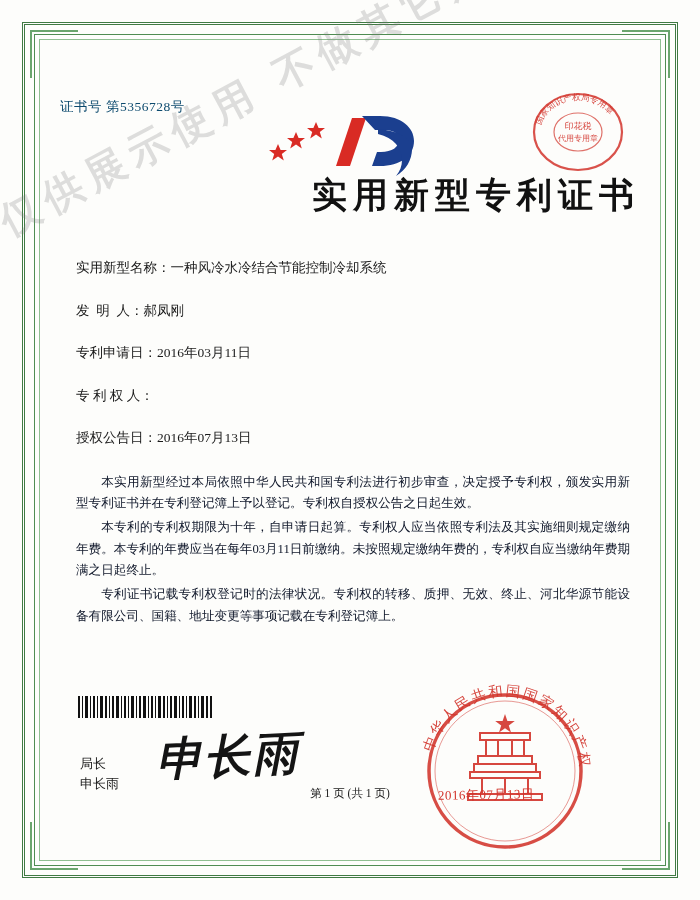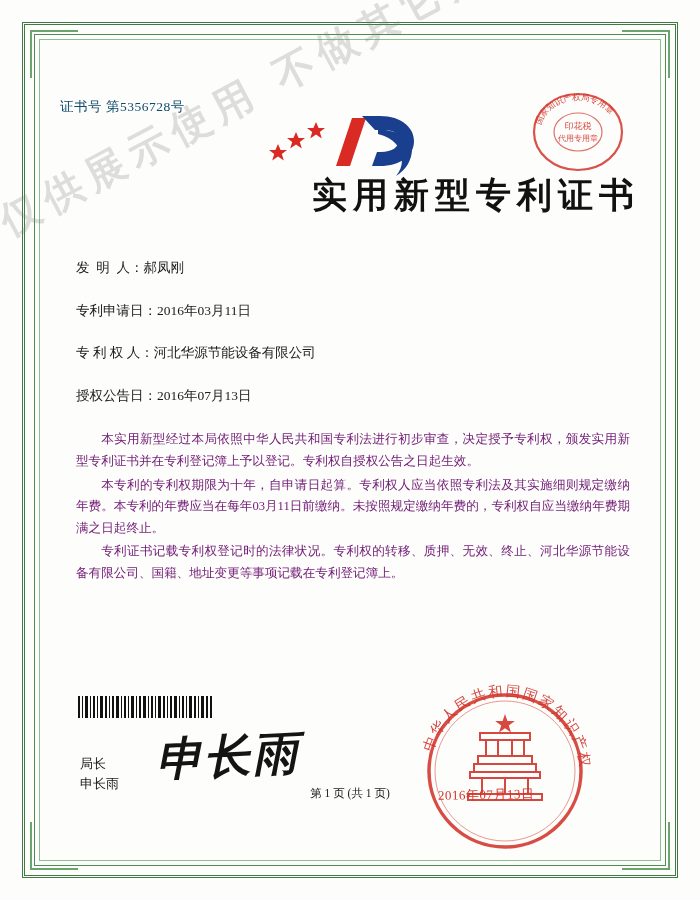--- a/index.html
+++ b/index.html
@@ -128,21 +128,21 @@
     margin-top: 10px;
     padding-left: 16px;
     padding-right: 10px;
   }
   .para {
     font-size: 12.6px;
     line-height: 1.72;
     text-align: justify;
     text-indent: 2em;
     margin: 0 0 2px 0;
-    color: #701a75;
+    color: #0f172a;
   }
 
   
   .barcode {
     position: absolute;
     left: 18px;
     top: 630px;
     width: 134px;
     height: 22px;
   }
@@ -254,30 +254,33 @@
         </text>
       </svg>
     </div>
 
     <div class="cert-no">证书号 第5356728号</div>
 
     <div class="title">实用新型专利证书</div>
 
     <div class="fields">
       <div class="field-row">
+        <span class="field-label">实用新型名称：</span>
+        <span class="field-value">一种风冷水冷结合节能控制冷却系统</span>
+      </div>
+      <div class="field-row">
         <span class="field-label">发  明  人：</span>
         <span class="field-value">郝凤刚</span>
       </div>
       <div class="field-row">
         <span class="field-label">专利申请日：</span>
         <span class="field-value">2016年03月11日</span>
       </div>
       <div class="field-row">
         <span class="field-label">专 利 权 人：</span>
-        <span class="field-value">河北华源节能设备有限公司</span>
       </div>
       <div class="field-row">
         <span class="field-label">授权公告日：</span>
         <span class="field-value">2016年07月13日</span>
       </div>
     </div>
 
     <div class="paragraphs">
       <p class="para">本实用新型经过本局依照中华人民共和国专利法进行初步审查，决定授予专利权，颁发实用新型专利证书并在专利登记簿上予以登记。专利权自授权公告之日起生效。</p>
       <p class="para">本专利的专利权期限为十年，自申请日起算。专利权人应当依照专利法及其实施细则规定缴纳年费。本专利的年费应当在每年03月11日前缴纳。未按照规定缴纳年费的，专利权自应当缴纳年费期满之日起终止。</p>

